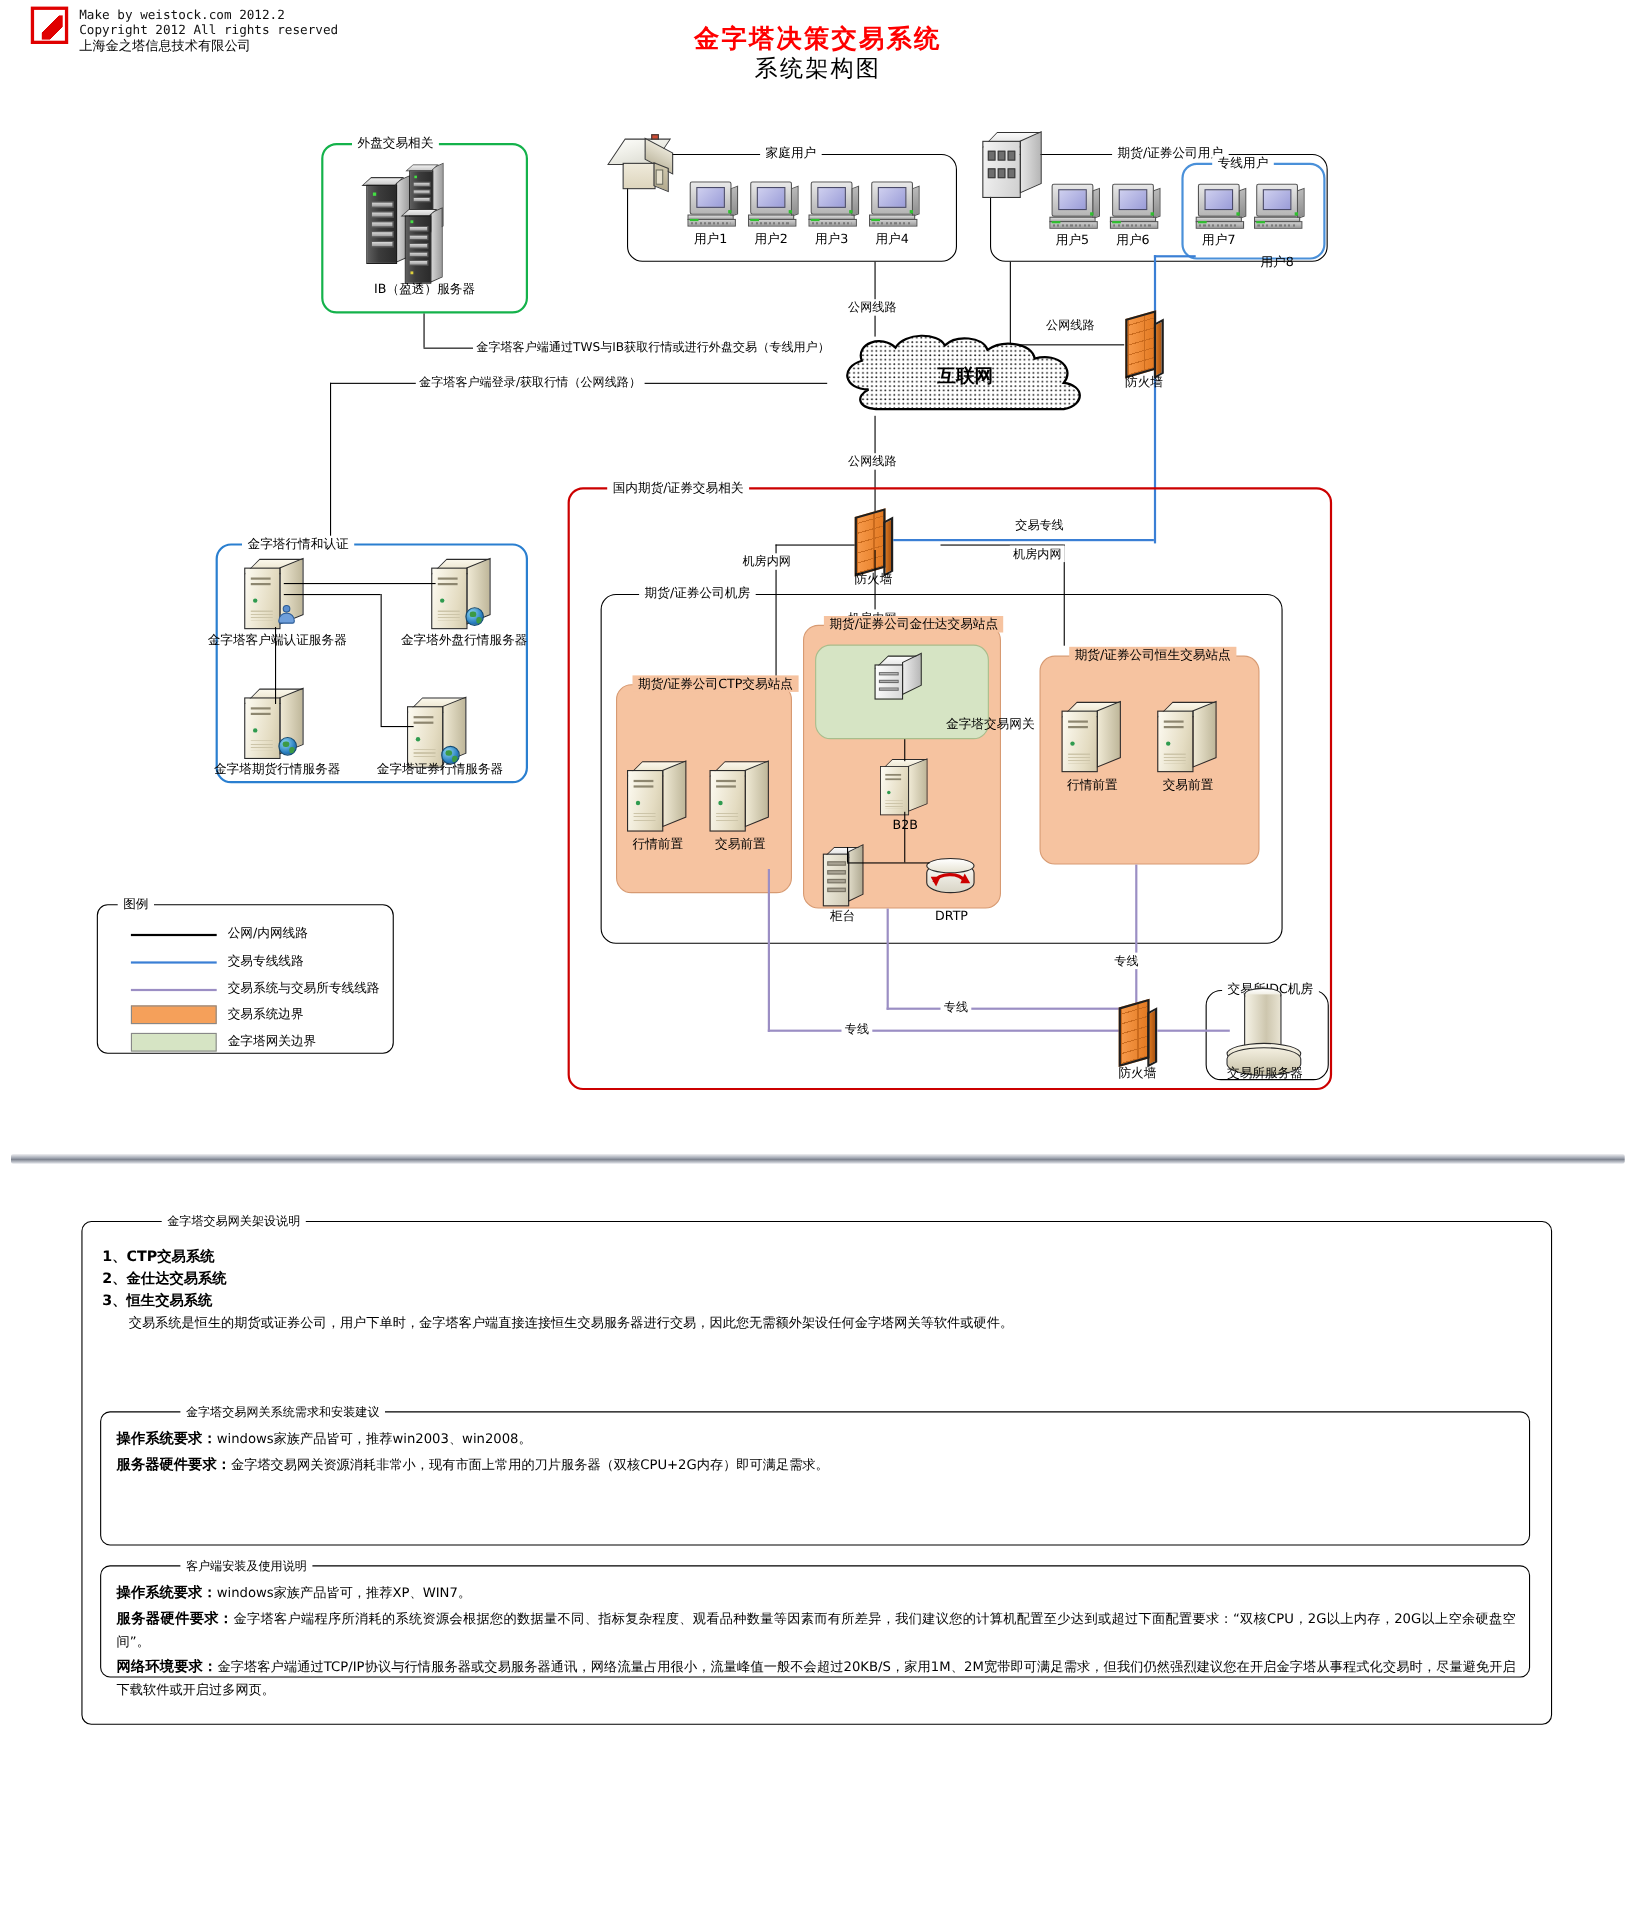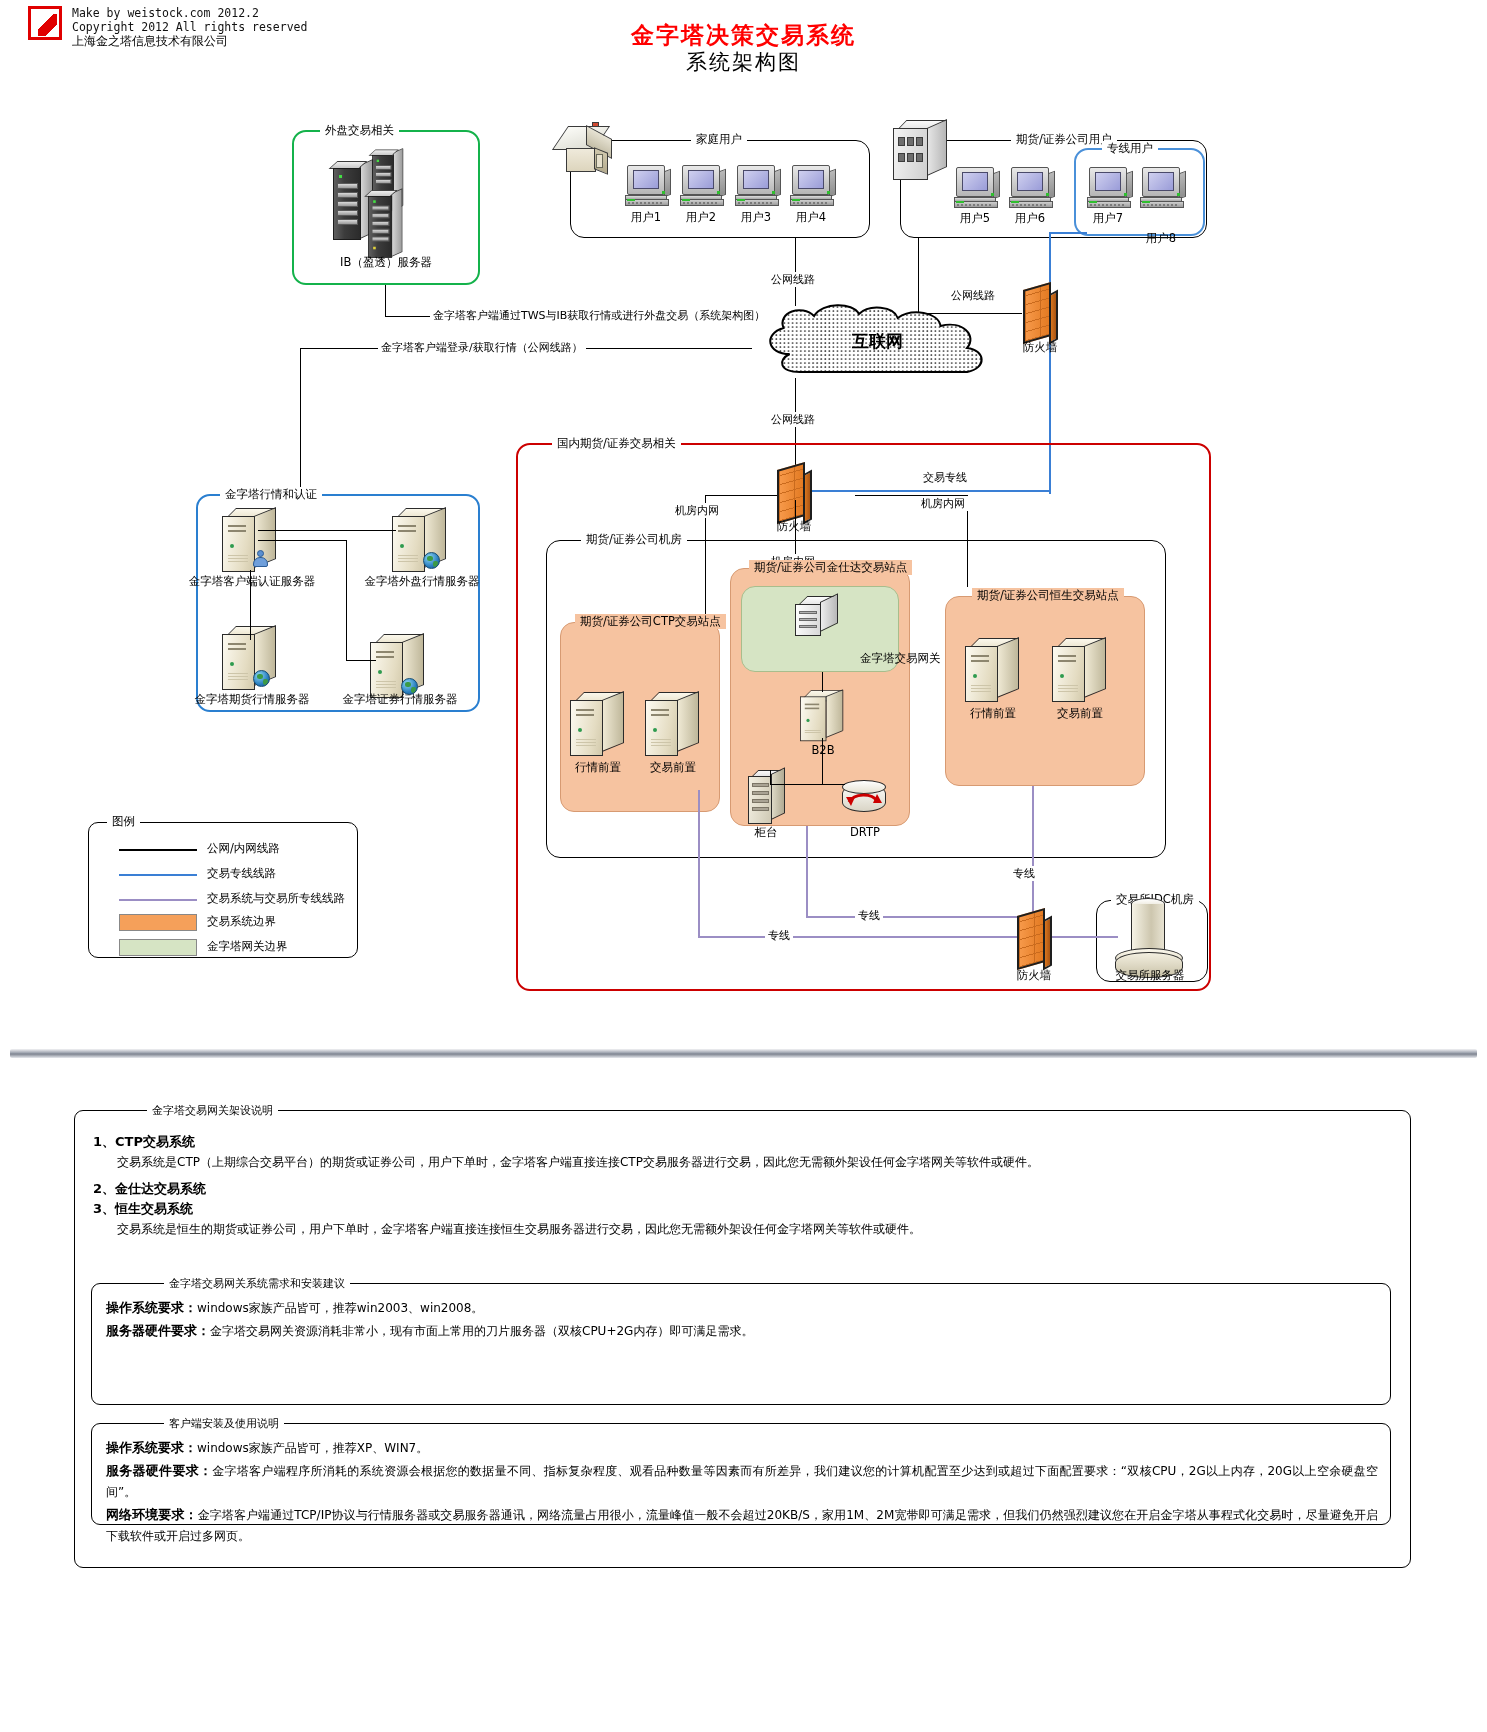--- a/index.html
+++ b/index.html
@@ -406,21 +406,21 @@
       <div class="bay" style="top:37px;"></div>
     <div class="bay" style="top:46px;"></div>
     <div class="dot" style="left:5px;top:4px;"></div>
     <div class="dot" style="left:5px;top:58px;background:#e0d23c;"></div>
   </div>
 </div>
 <div class="cap" style="left:386px;top:255px;">IB（盈透）服务器</div>
 
 <div class="ln v" style="left:385px;top:285px;height:31px;"></div>
 <div class="ln h" style="left:385px;top:316px;width:365px;"></div>
-<div class="edge-label" style="left:430px;top:308px;">金字塔客户端通过TWS与IB获取行情或进行外盘交易（系统架构图）</div>
+<div class="edge-label" style="left:430px;top:308px;">金字塔客户端通过TWS与IB获取行情或进行外盘交易（专线用户）</div>
 
 <div class="frame" style="left:570px;top:140px;width:300px;height:98px;border:1px solid #000;">
   <div class="frame-label" style="left:120px;">家庭用户</div>
 </div>
 <div class="house" style="left:558px;top:122px;">
   <div class="chim"></div>
     <div class="roof"></div>
     <div class="roof2"></div>
   <div class="body"></div>
     <div class="body2"></div>
@@ -856,21 +856,20 @@
   </div>
 </div>
 
 <div id="divider" class="abs"></div>
 
 <div class="note-frame" style="left:74px;top:1110px;width:1337px;height:458px;">
   <div class="nlabel">金字塔交易网关架设说明</div>
 
   <div style="position:absolute;left:18px;top:22px;width:1300px;">
     <div class="n-h">1、CTP交易系统</div>
-    <div class="n-p" style="padding-left:24px;">交易系统是CTP（上期综合交易平台）的期货或证券公司，用户下单时，金字塔客户端直接连接CTP交易服务器进行交易，因此您无需额外架设任何金字塔网关等软件或硬件。</div>
     <div class="n-h">2、金仕达交易系统</div>
     <div class="n-h">3、恒生交易系统</div>
     <div class="n-p" style="padding-left:24px;">交易系统是恒生的期货或证券公司，用户下单时，金字塔客户端直接连接恒生交易服务器进行交易，因此您无需额外架设任何金字塔网关等软件或硬件。</div>
   </div>
 
   <div class="note-frame" style="left:16px;top:172px;width:1300px;height:122px;">
     <div class="nlabel" style="left:72px;">金字塔交易网关系统需求和安装建议</div>
     <div style="position:absolute;left:14px;top:14px;width:1272px;">
       <p class="n-line">
         <span class="req-lbl">操作系统要求：</span><span>windows家族产品皆可，推荐win2003、win2008。</span>

